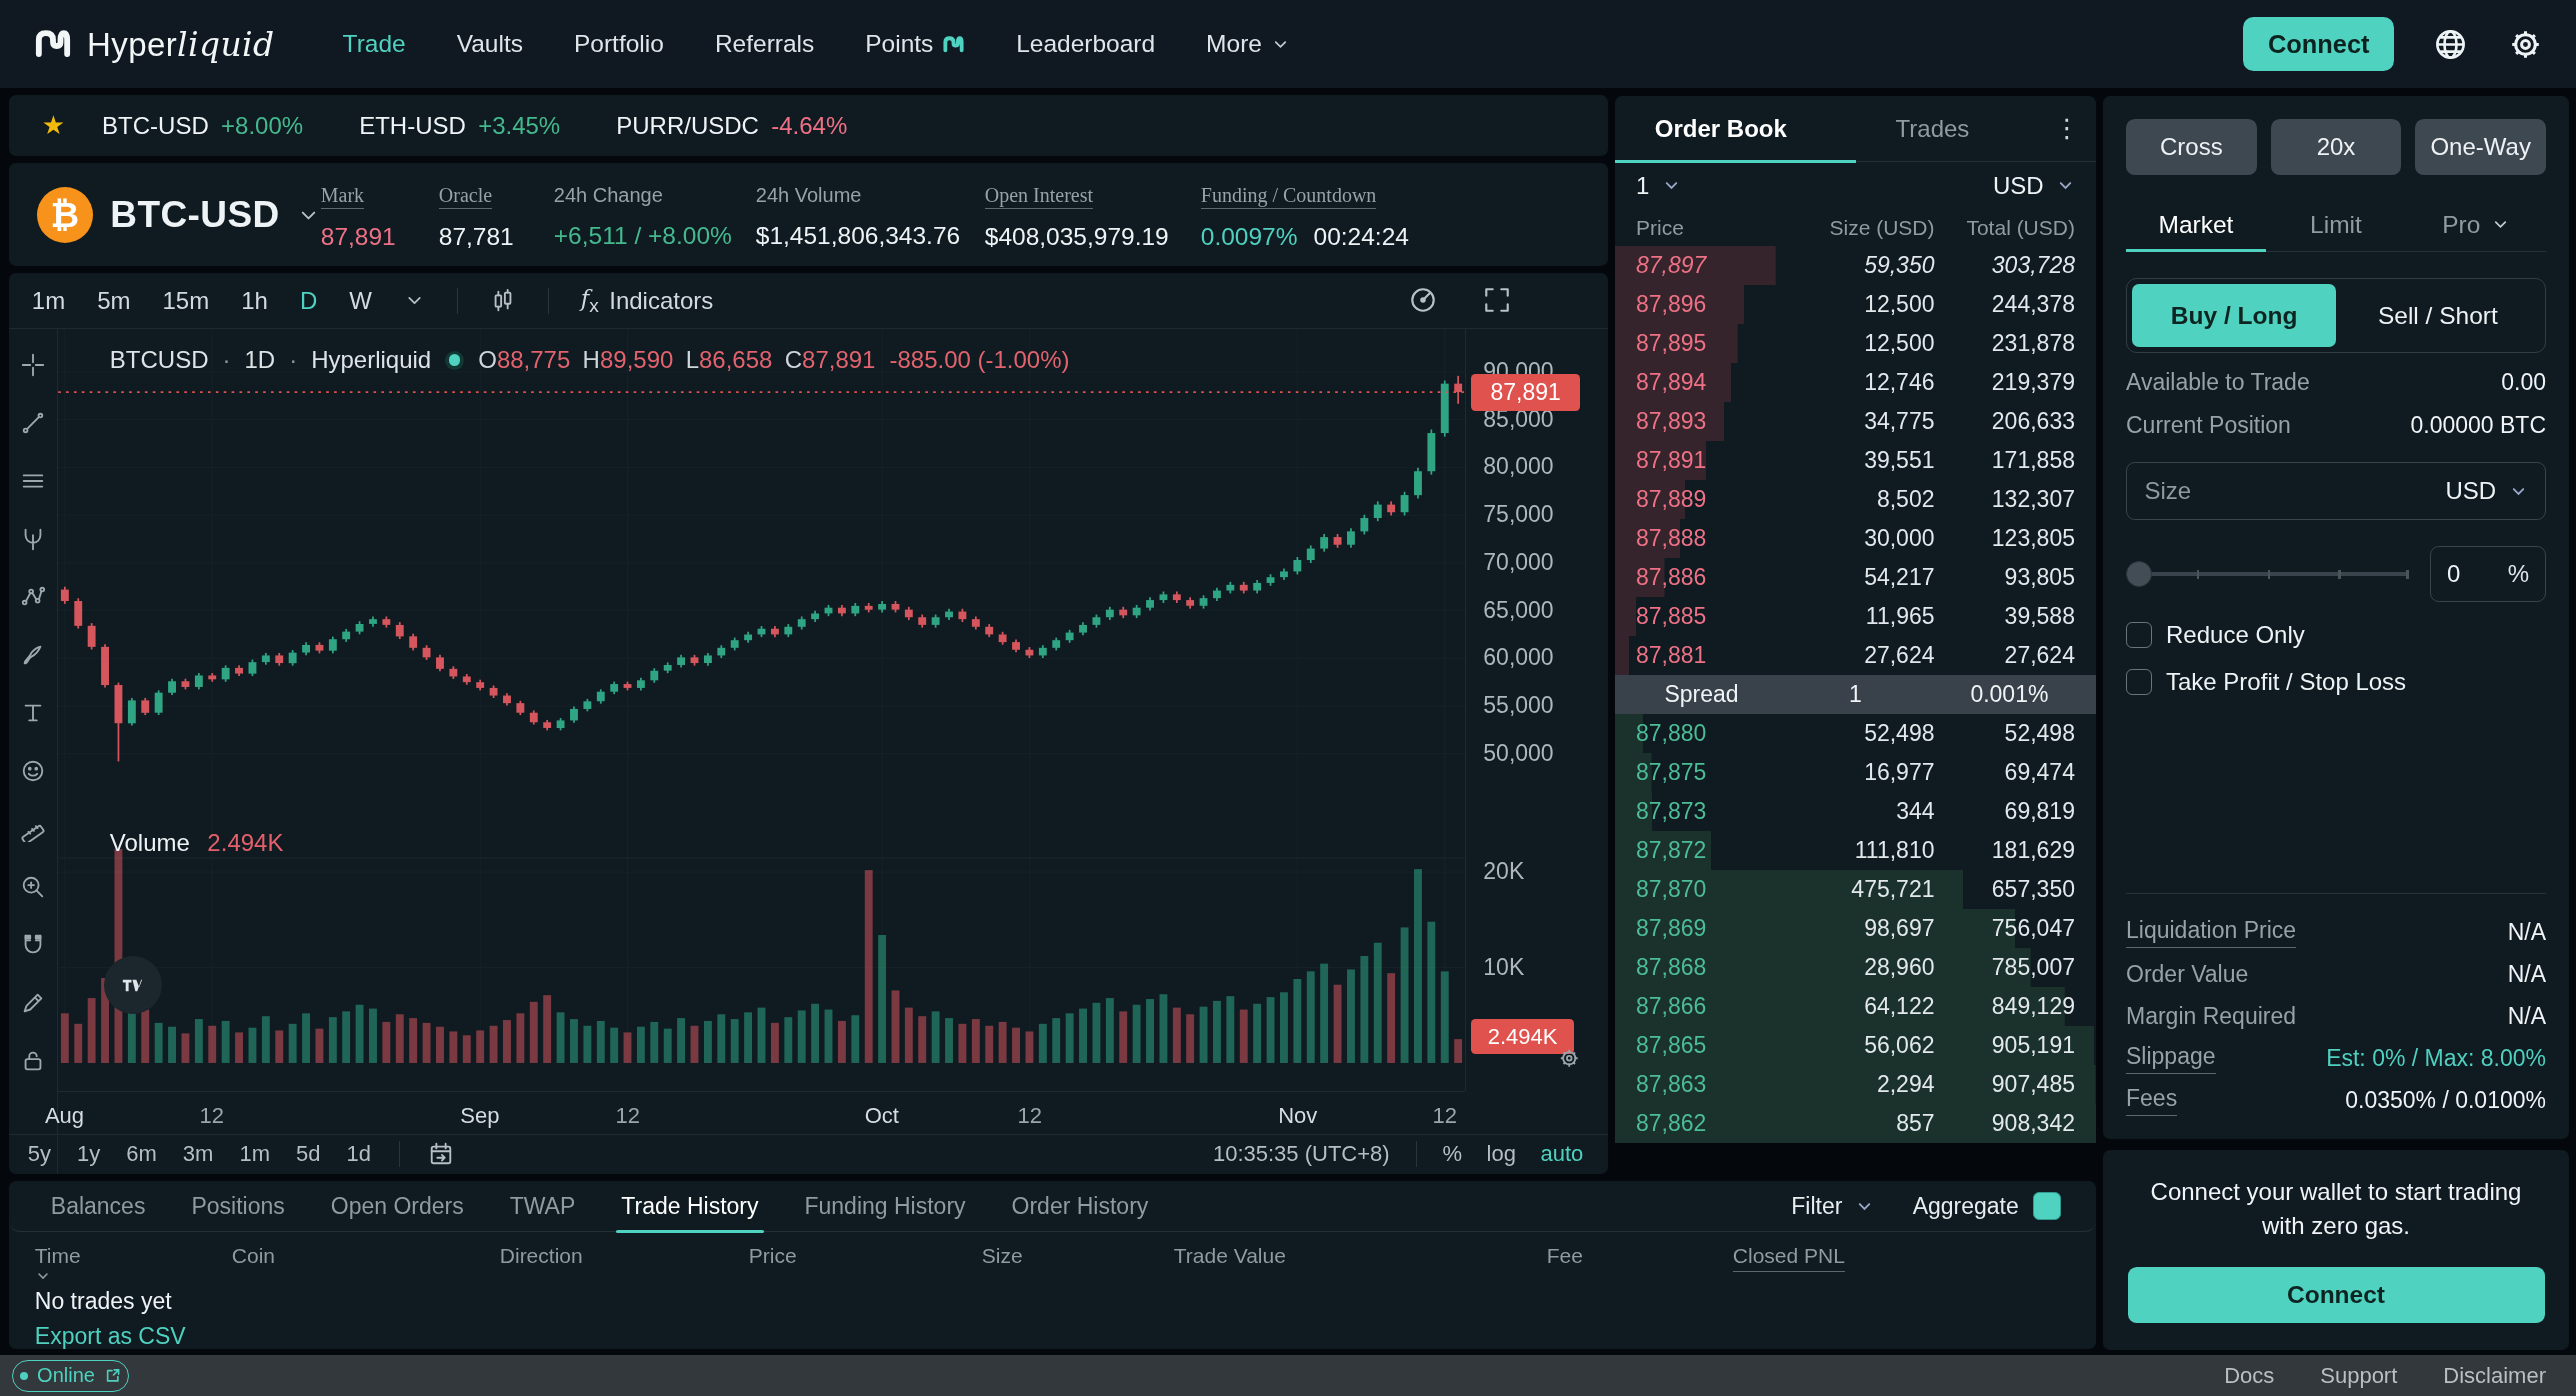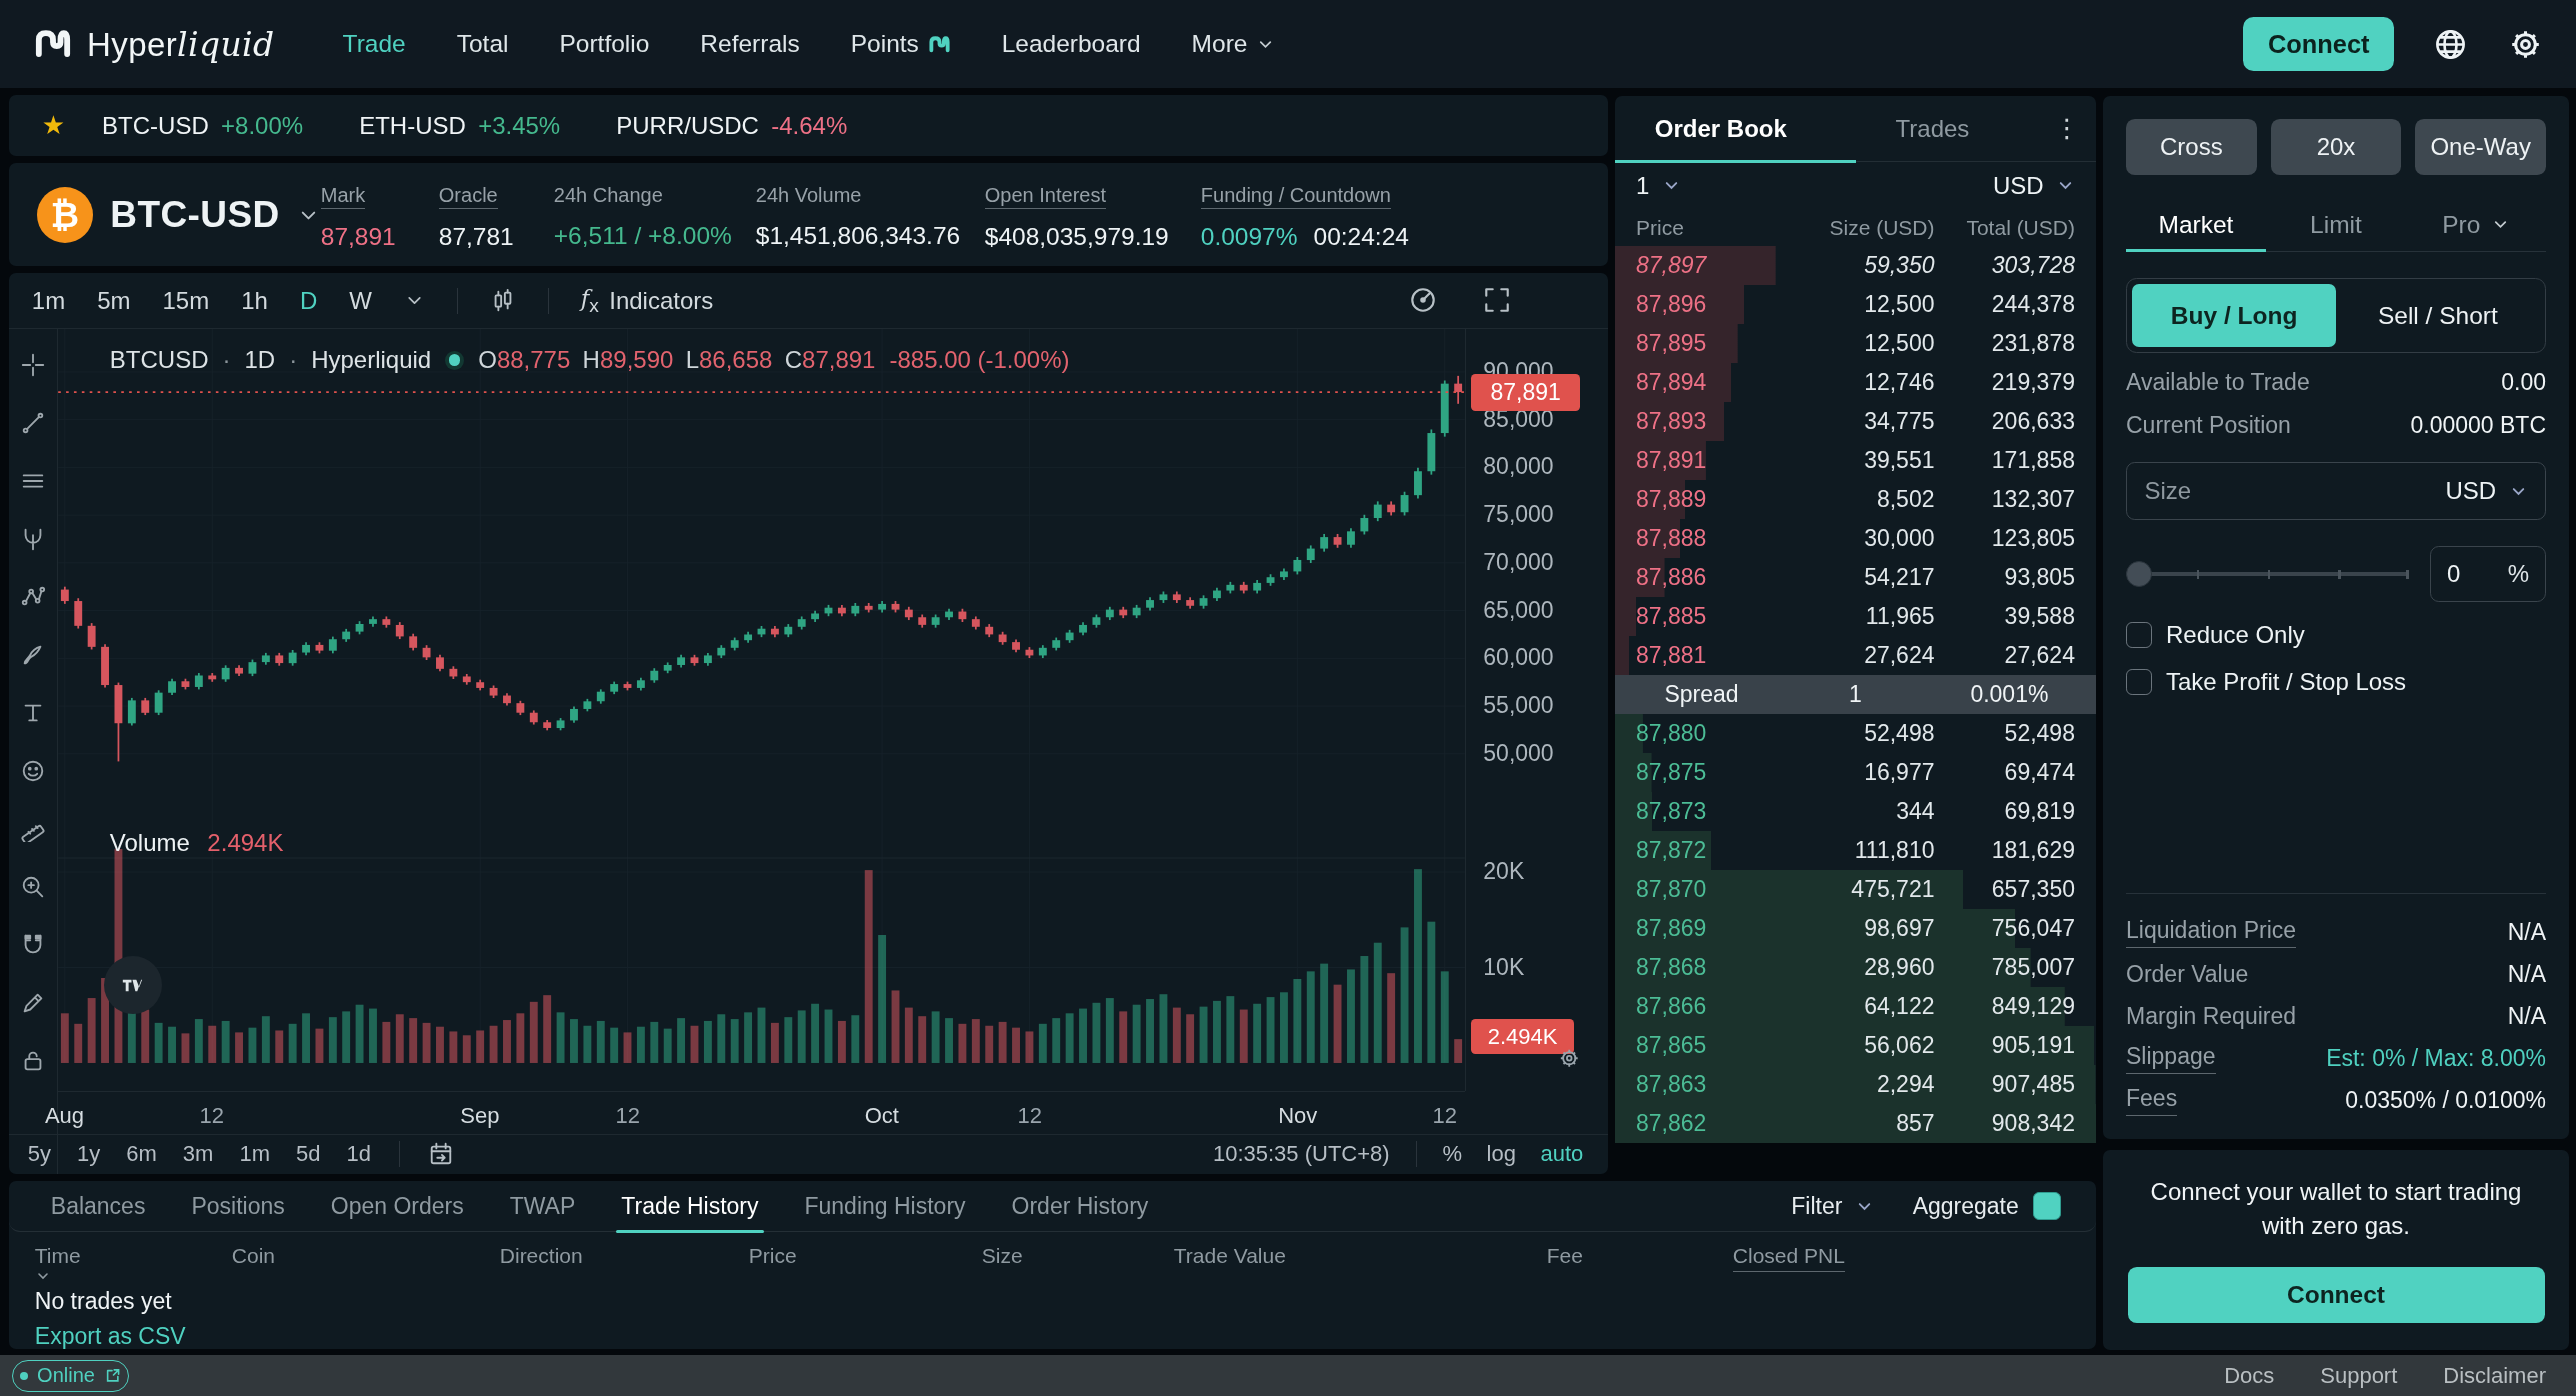--- a/index.html
+++ b/index.html
@@ -34,21 +34,21 @@
   .tick-item .pair{color:#f0f4f6;}
   .up{color:var(--green);} .down{color:var(--pink);} .tealtxt{color:var(--teal-dim);}
 
   
   #asset{left:8.8px;top:163px;width:1599px;height:103px;background:var(--panel);border-radius:7px;}
   #asset-id{position:absolute;left:28px;top:24px;display:flex;align-items:center;gap:17.5px;cursor:pointer;}
   #btc-badge{width:56px;height:56px;border-radius:50%;background:#f7931a;color:#fff;display:flex;align-items:center;justify-content:center;font-size:35px;font-weight:bold;}
   #asset-sym{font-size:37px;font-weight:bold;letter-spacing:0.4px;}
   .stat{position:absolute;top:17.5px;}
   .stat .lb{color:var(--txt2);font-size:20px;display:inline-block;}
-  .stat .lb.u{border-bottom:0.9px solid #5d676e;padding-bottom:1px;}
+  .stat .lb.u{border-bottom:0.9px solid #5d676e;padding-bottom:1px;font-family:Liberation Serif, serif;}
   .stat .vals{margin-top:14px;font-size:24.5px;display:flex;gap:16px;white-space:nowrap;}
 
   
   #chart-card{left:8.8px;top:273px;width:1599px;height:901px;background:var(--panel);border-radius:7px;}
   #tf-row{position:absolute;left:0;top:0;width:100%;height:56px;border-bottom:0.9px solid var(--line);display:flex;align-items:center;padding-left:23px;gap:32px;font-size:24px;color:#d3dade;}
   .tf{cursor:pointer;} .tf.active{color:var(--teal);}
   .vdiv{width:0.9px;height:26px;background:#2a343c;}
   #indicators{display:flex;align-items:center;gap:10.5px;cursor:pointer;}
   #fx{font-size:23px;color:#d3dade;} #fx i{font-family:"DejaVu Serif",serif;}
   #tf-right{position:absolute;right:96px;top:12.3px;display:flex;gap:44px;}
@@ -173,21 +173,21 @@
             <path d="M7 36 V19 q0-8 8.5-8 t8.5 8 v3 q0 4.5 4.5 4.5 T33 22 v-3 q0-8 4-8 t4 8 v17" stroke="#f2f6f7" stroke-width="7" fill="none" stroke-linecap="round"></path>
           </svg>
       </span>
       <span class="word"><span>Hyper</span><span class="it">liquid</span></span>
     </div>
     <div id="nav-items">
         <span class="nav-item active">
           <span>Trade</span>
         </span>
         <span class="nav-item">
-          <span>Total</span>
+          <span>Vaults</span>
         </span>
         <span class="nav-item">
           <span>Portfolio</span>
         </span>
         <span class="nav-item">
           <span>Referrals</span>
         </span>
         <span class="nav-item">
           <span>Points</span>
           <svg width="23" height="23" viewBox="0 0 48 48">

